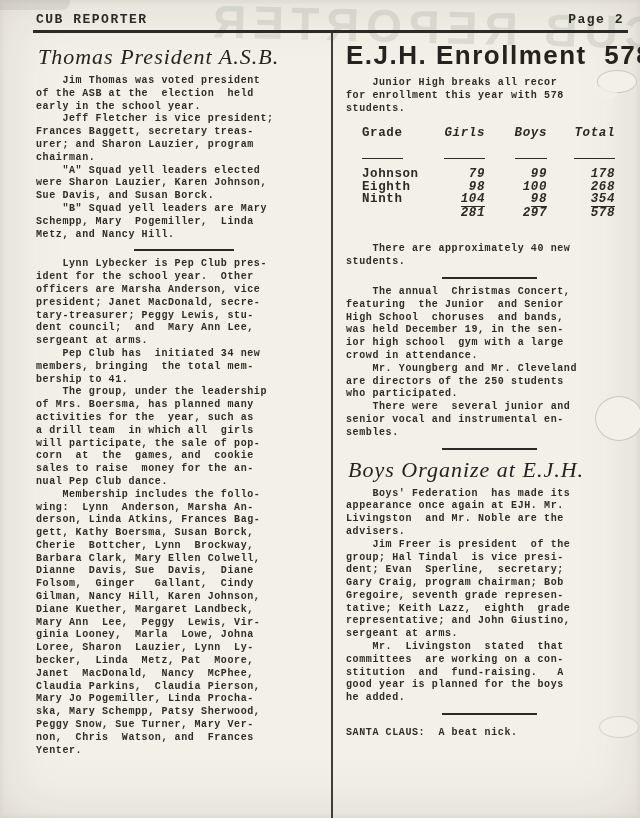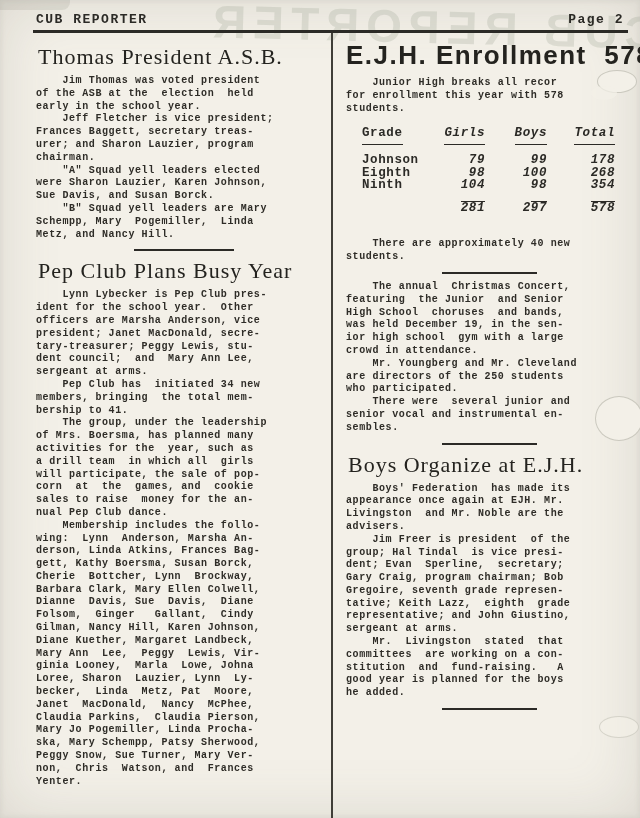--- a/index.html
+++ b/index.html
@@ -27,40 +27,40 @@
     background:#403e38; z-index:1; }
   .col { position:absolute; z-index:2; }
   .col-left  { left:36px;  top:44px; width:296px; }
   .col-right { left:346px; top:40px; width:286px; }
   .tw {
     margin:0; font-family:"Liberation Mono", monospace; font-weight:bold;
     font-size:10px; line-height:12.8px; letter-spacing:.6px;
     white-space:pre-wrap; color:#2e2c27;
   }
   .script-title {
-    margin:0 0 5px 2px; font-family:"Liberation Serif", serif; 
+    margin:0 0 5px 2px; font-family:"Liberation Serif", serif; font-style:italic;
     font-weight:normal; font-size:22px; line-height:26px; letter-spacing:1px;
     color:#24231f; white-space:pre;
   }
   .script-title.condensed { font-size:20px; letter-spacing:0; }
   .print-title {
     margin:0 0 7px 0; font-family:"Liberation Sans", sans-serif;
     font-size:26px; line-height:30px; letter-spacing:1.5px;
     color:#24231f; white-space:pre;
   }
   .rule { height:2px; background:#2b2a26; width:100px; margin:8px auto 7px auto; }
   .rule.wide { width:95px; }
   .enr-table { margin:12px 0 0 16px; font-weight:bold; }
   .trow { display:grid; grid-template-columns:78px 45px 62px 68px;
     font-size:12.5px; line-height:12.6px; letter-spacing:.6px; }
   .trow .c { text-align:right;font-style:italic; }
   .trow .g { text-align:left; }
   .thead { margin-bottom:9px; }
-  .thead span { display:inline-block; border-bottom:1.5px solid #2b2a26; padding-bottom:4px; }
-  .trow.sum .c span { display:inline-block; border-bottom:1.5px solid #2b2a26; padding-bottom:9px;text-align:center; }
+  .thead span { display:inline-block; border-bottom:1.5px solid #2b2a26; padding-bottom:18px; }
+  .trow.sum .c span { display:inline-block; border-bottom:1.5px solid #2b2a26; padding-bottom:0;text-align:center; }
   .gap-2l { margin-top:24px; }
   .smudge { position:absolute; z-index:3; border-radius:50%; }
   .s-record   { left:597px; top:70px;  width:38px; height:21px; background:#f3f0e8;
                 border:1px solid rgba(128,128,114,.35); }
   .s-578      { left:591px; top:86px;  width:26px; height:14px;
                 background:rgba(243,240,232,.72); }
   .s-cleveland{ left:595px; top:396px; width:46px; height:43px; background:#f3f0e8;
                 border:1px solid rgba(128,128,114,.35); }
   .s-boys     { left:599px; top:716px; width:38px; height:20px;
                 background:rgba(243,240,232,.68);
@@ -92,21 +92,20 @@
 chairman.</p>
     <p class="tw">    "A" Squad yell leaders elected
 were Sharon Lauzier, Karen Johnson,
 Sue Davis, and Susan Borck.</p>
     <p class="tw">    "B" Squad yell leaders are Mary
 Schempp, Mary  Pogemiller,  Linda
 Metz, and Nancy Hill.</p>
 
     <div class="rule"></div>
 
-    <h2 class="script-title">Pep Club Plans Busy Year</h2>
     <p class="tw">    Lynn Lybecker is Pep Club pres-
 ident for the school year.  Other
 officers are Marsha Anderson, vice
 president; Janet MacDonald, secre-
 tary-treasurer; Peggy Lewis, stu-
 dent council;  and  Mary Ann Lee,
 sergeant at arms.</p>
     <p class="tw">    Pep Club has  initiated 34 new
 members, bringing  the total mem-
 bership to 41.</p>
@@ -214,20 +213,21 @@
 representative; and John Giustino,
 sergeant at arms.</p>
     <p class="tw">    Mr.  Livingston  stated  that
 committees  are working on a con-
 stitution  and  fund-raising.   A
 good year is planned for the boys
 he added.</p>
 
     <div class="rule wide"></div>
 
+    <p class="tw" style="margin-top:12px">SANTA CLAUS:  A beat nick.</p>
   </section>
 
   <div class="smudge s-record"></div>
   <div class="smudge s-578"></div>
   <div class="smudge s-cleveland"></div>
   <div class="smudge s-boys"></div>
 
 </div>
 
 </body></html>

